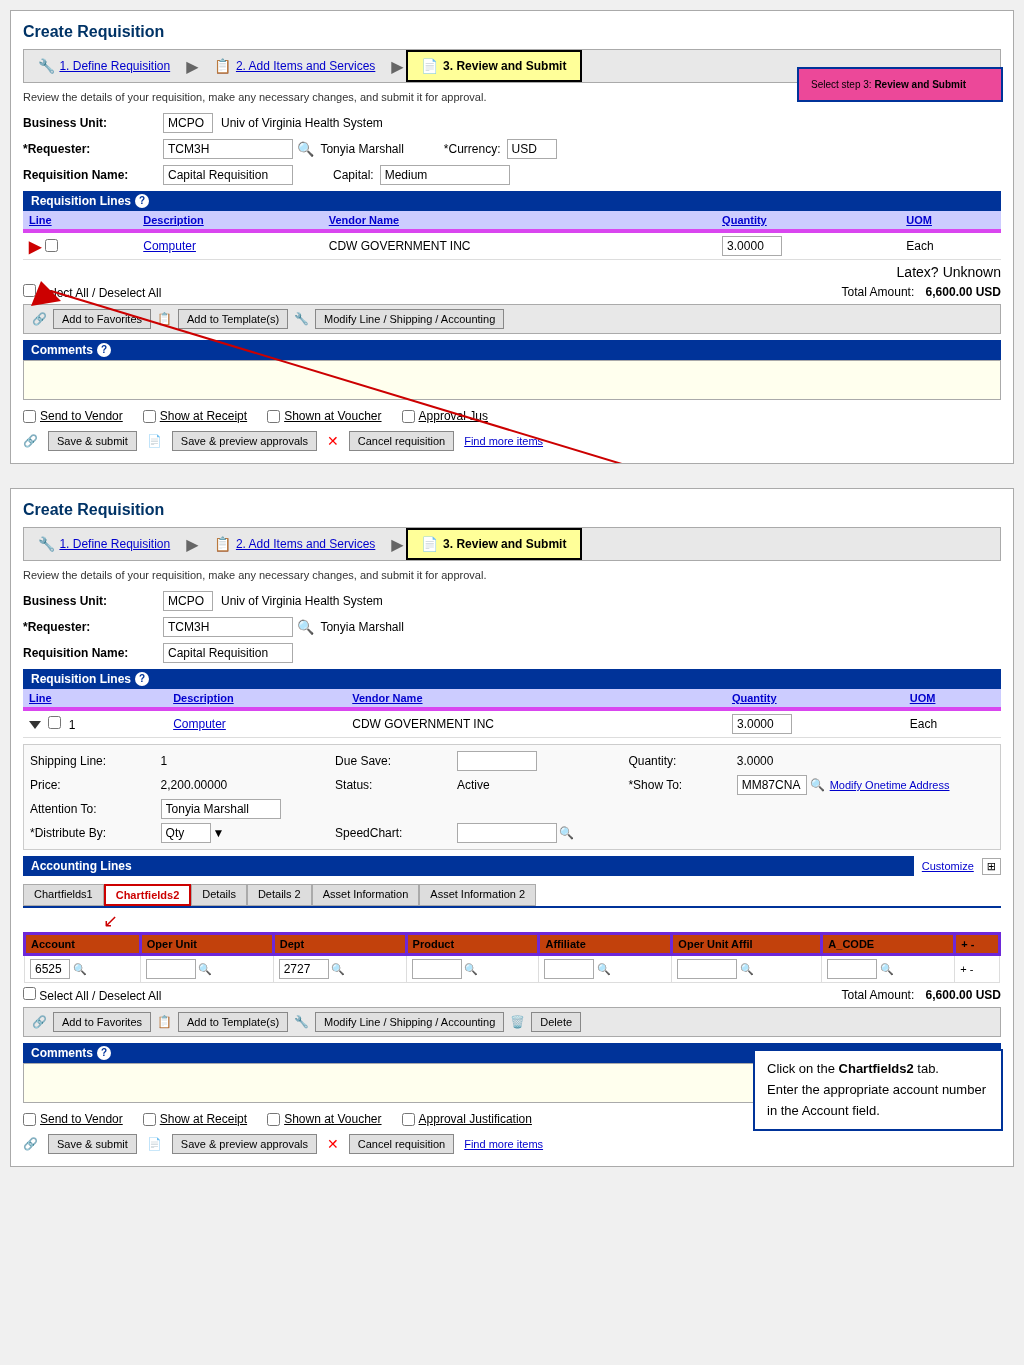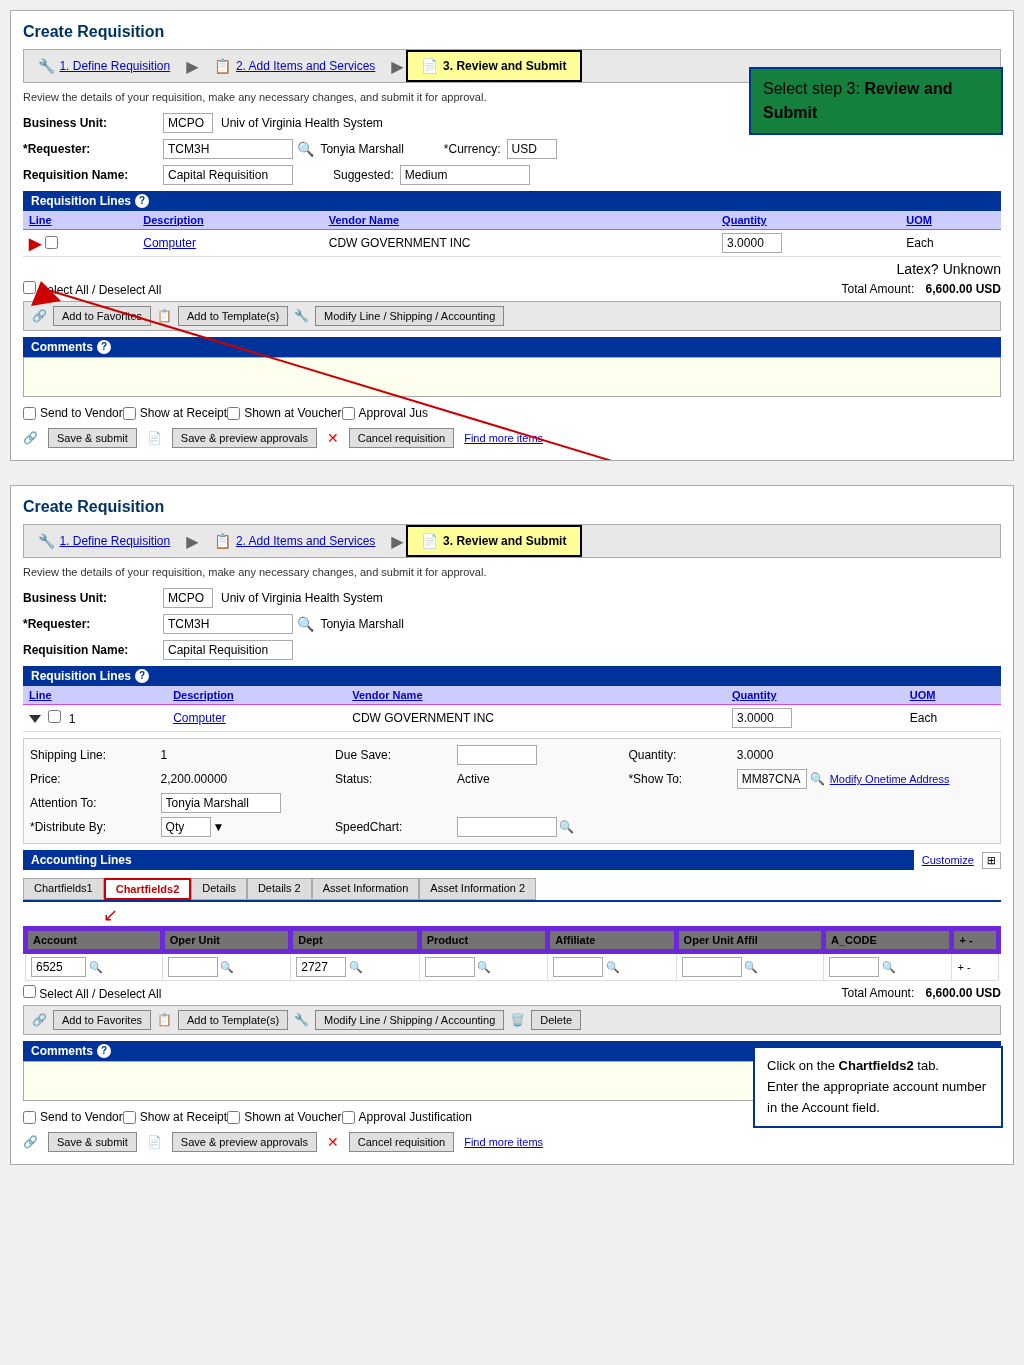--- a/index.html
+++ b/index.html
@@ -21,49 +21,49 @@
     .form-row { display: flex; align-items: center; margin-bottom: 6px; }
     .form-label { width: 140px; font-weight: bold; font-size: 12px; }
     .form-input { border: 1px solid #aaa; padding: 2px 4px; font-size: 12px; background: #fff; }
     .form-input.short { width: 50px; }
     .form-input.medium { width: 130px; }
 
     .section-header { background: #003399; color: #fff; font-weight: bold; padding: 3px 8px; display: flex; align-items: center; margin-bottom: 0; }
     .section-header .help-icon { display: inline-block; width: 14px; height: 14px; background: #fff; color: #003399; border-radius: 50%; font-size: 10px; font-weight: bold; text-align: center; line-height: 14px; margin-left: 4px; cursor: pointer; }
 
     .req-lines-table { width: 100%; border-collapse: collapse; }
-    .req-lines-table th { background: #ccccff; border-bottom: 1px solid #d946ef; padding: 3px 6px; text-align: left; font-size: 11px; color: #0000cc; text-decoration: underline; cursor: pointer; }
+    .req-lines-table th { background: #ccccff; border-bottom: 4px solid #d946ef; padding: 3px 6px; text-align: left; font-size: 11px; color: #0000cc; text-decoration: underline; cursor: pointer; }
     .req-lines-table td { padding: 3px 6px; font-size: 12px; border-bottom: 1px solid #ddd; }
 
     .checkbox-input { margin-right: 4px; }
 
     .action-bar { display: flex; align-items: center; background: #e8e8e8; border: 1px solid #aaa; padding: 4px 8px; margin-top: 4px; gap: 6px; flex-wrap: wrap; }
     .btn { display: inline-flex; align-items: center; padding: 3px 8px; font-size: 11px; background: #e0e0e0; border: 1px solid #888; cursor: pointer; color: #000; text-decoration: none; }
     .btn-link { color: #0000cc; text-decoration: underline; font-size: 11px; cursor: pointer; background: none; border: none; padding: 0; }
 
     .comments-section { margin-top: 6px; }
     .comments-area { border: 1px solid #aaa; width: 100%; height: 40px; background: #ffffee; resize: none; font-size: 12px; padding: 2px; }
 
-    .checkboxes-row { display: flex; align-items: center; margin: 6px 0; font-size: 12px; }
+    .checkboxes-row { display: flex; align-items: center; gap: 20px; margin: 6px 0; font-size: 12px; text-decoration: underline; }
     .checkboxes-row label { display: flex; align-items: center; gap: 4px; }
 
     .bottom-actions { display: flex; align-items: center; gap: 10px; margin-top: 8px; flex-wrap: wrap; }
 
     .latex-row { display: flex; justify-content: flex-end; font-size: 14px; margin-top: 4px; }
 
     
     .arrow-indicator { color: #cc0000; font-size: 16px; font-weight: bold; }
 
     
     .accounting-tabs { display: flex; border-bottom: 2px solid #003399; margin-top: 8px; }
     .acct-tab { padding: 3px 10px; font-size: 11px; border: 1px solid #aaa; cursor: pointer; background: #ddd; color: #000; }
     .acct-tab.active { background: #fff; border-bottom: 2px solid #fff; font-weight: bold; color: #cc0000; border: 2px solid #cc0000; }
 
     .acct-table { width: 100%; border-collapse: collapse; font-size: 11px; }
-    .acct-table th { background: #737373; border: 5px solid #6d28d9; padding: 3px 5px; text-align: left; }
+    .acct-table th { background: #c2410c; border: 3px solid #6d28d9; padding: 3px 5px; text-align: left; }
     .acct-table td { border: 1px solid #ddd; padding: 3px 5px; }
 
     .customize-link { font-size: 11px; color: #0000cc; text-decoration: underline; cursor: pointer; }
 
     .panel-outer { background: #fff; border: 1px solid #aaa; margin-bottom: 24px; padding: 12px; position: relative; overflow: hidden; }
 
     .red-line-svg { position: absolute; top: 0; left: 0; pointer-events: none; }
 
     
     .consolidate-row { display: flex; align-items: center; gap: 20px; padding: 2px 6px; font-size: 12px; }
@@ -108,21 +108,21 @@
       <span class="form-label">*Requester:</span>
       <input class="form-input medium" type="text" value="TCM3H" style="">
       <span style="margin-left:4px;font-size:14px;">🔍</span>
       <span style="margin-left:6px;">Tonyia Marshall</span>
       <span style="margin-left:40px;">*Currency:</span>
       <input class="form-input short" style="margin-left: 6px;" type="text" value="USD">
     </div>
     <div class="form-row">
       <span class="form-label">Requisition Name:</span>
       <input class="form-input medium" type="text" value="Capital Requisition" style="">
-      <span style="margin-left:40px;">Suggested:</span>
+      <span style="margin-left:40px;">Capital:</span>
       <input class="form-input medium" style="margin-left: 6px;" type="text" value="Medium">
     </div>
 
     <div class="section-header">
       <span>Requisition Lines</span>
       <span class="help-icon">?</span>
     </div>
 
     <table class="req-lines-table">
       <thead>
@@ -219,21 +219,21 @@
       <button class="btn">
         <span>Save &amp; preview approvals</span>
       </button>
       <span style="color:red;font-size:14px;">✕</span>
       <button class="btn">
         <span>Cancel requisition</span>
       </button>
       <a class="btn-link">Find more items</a>
     </div>
 
-    <div style="position:absolute;top:56px;right:10px;width:254px;border:2px solid #003399;background:#15803d;padding:8px 12px;font-size:16px;line-height:1.5;z-index:5;">
+    <div style="position:absolute;top:56px;right:10px;width:206px;border:2px solid #003399;background:#ec4899;padding:8px 12px;font-size:10px;line-height:1.5;z-index:5;">
       <span>Select step 3: </span><strong>Review and Submit</strong>
     </div>
 
 
     <svg class="red-line-svg" width="700" height="300" style="position:absolute;top:200px;left:0;pointer-events:none;z-index:4;">
       <line x1="40" y1="80" x2="700" y2="280" stroke="#cc0000" stroke-width="2"></line>
       <polygon points="30,70 50,90 20,95" fill="#cc0000"></polygon>
     </svg>
 
   </div>
@@ -387,21 +387,21 @@
             <th>A_CODE</th>
             <th>
               <span style="cursor:pointer;">+</span>
               <span style="cursor:pointer;">-</span>
             </th>
           </tr>
         </thead>
         <tbody>
           <tr>
             <td>
-              <input class="form-input" type="text" value="6525" style="width: 55px;">
+              <input class="form-input" type="text" value="6525" style="width: 40px;">
               <span>🔍</span>
             </td>
             <td>
               <input class="form-input" type="text" style="width: 50px;">
               <span>🔍</span>
             </td>
             <td>
               <input class="form-input" type="text" value="2727" style="width: 50px;">
               <span>🔍</span>
             </td>

